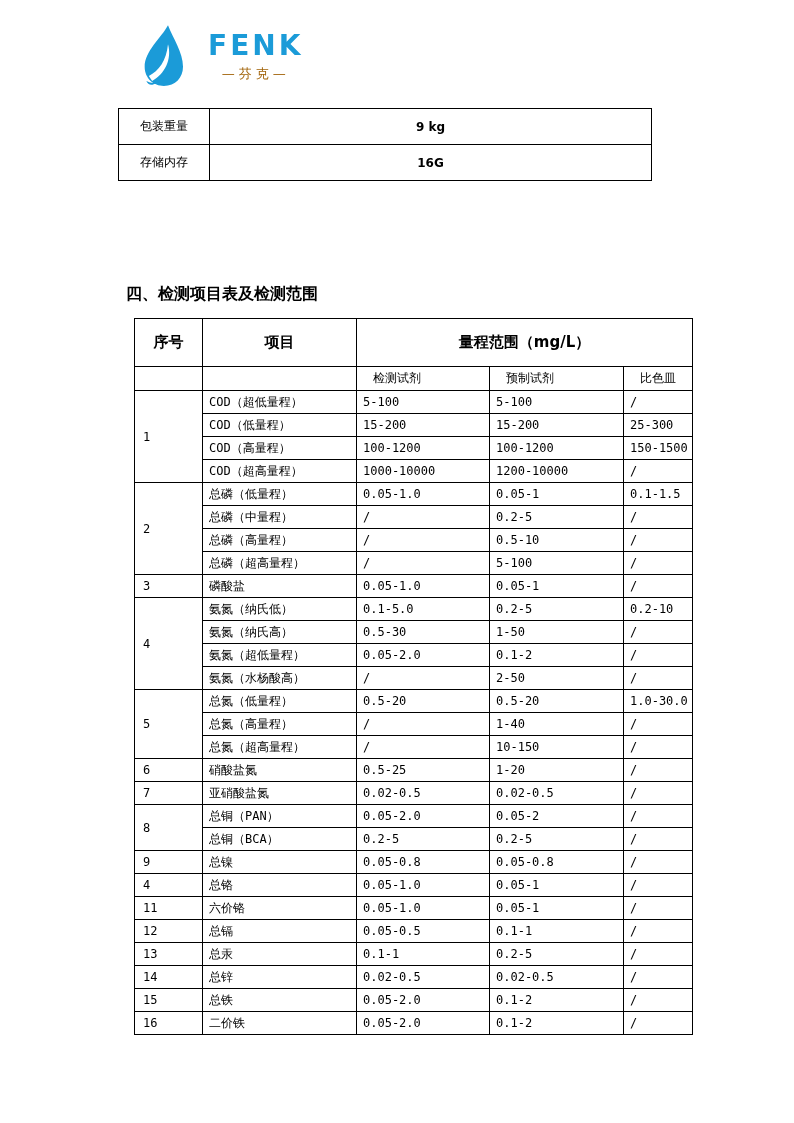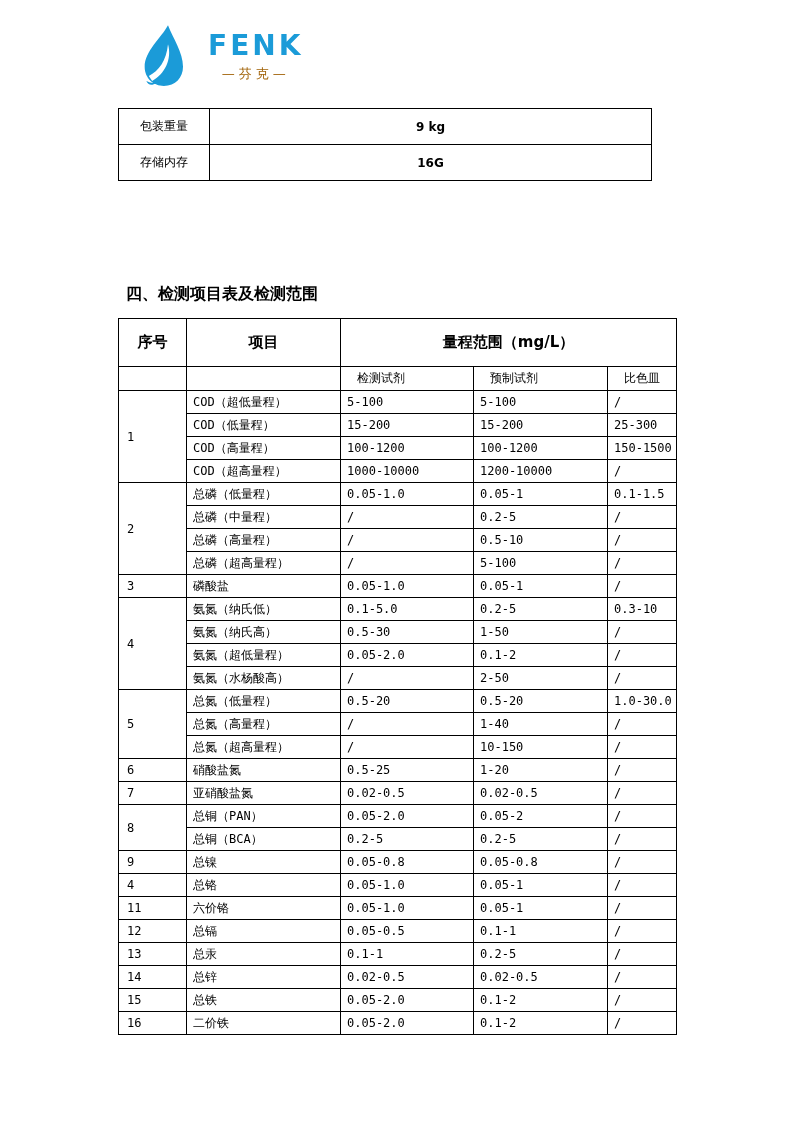--- a/index.html
+++ b/index.html
@@ -18,21 +18,21 @@
   
   .specs { position:absolute; left:118px; top:108px; width:534px; table-layout:fixed; }
   .specs td { border:1px solid #000; height:33px; font-size:12px; vertical-align:middle; }
   .specs td.sp-label { width:88px; text-align:center; font-family:"DejaVu Sans Mono","DejaVu Sans",monospace; }
   .specs td.sp-value { text-align:center; font-weight:bold; font-family:"DejaVu Sans", sans-serif; }
 
   
   .section-title { position:absolute; left:118px; top:276px; margin:8px; font-size:16px; font-weight:bold; font-family:"DejaVu Sans", sans-serif; white-space:nowrap; }
 
   
-  .detect { position:absolute; left:118px; top:318px; width:558px; table-layout:fixed; }
+  .detect { position:absolute; left:134px; top:318px; width:558px; table-layout:fixed; }
   .detect th, .detect td { border:1px solid #000; overflow:hidden; white-space:nowrap; }
   .detect thead tr.main th { height:45px; font-size:15px; font-weight:bold; text-align:center; vertical-align:middle; font-family:"DejaVu Sans", sans-serif; }
   .detect thead tr.sub th { height:21px; font-size:12px; font-weight:normal; text-align:left; padding-left:16px; vertical-align:middle; font-family:"DejaVu Sans Mono","DejaVu Sans",monospace; }
   .detect tbody td { height:20px; font-size:12px; padding:1px 3px 1px 6px; vertical-align:middle; font-family:"DejaVu Sans Mono","DejaVu Sans",monospace; }
   .detect tbody td.idx { padding-left:8px; vertical-align:middle; }
 </style>
 </head>
 <body>
 
 <div class="page">
@@ -142,21 +142,21 @@
           <td>磷酸盐</td>
           <td>0.05-1.0</td>
           <td>0.05-1</td>
           <td>/</td>
         </tr>
         <tr>
           <td class="idx" rowspan="4">4</td>
           <td>氨氮（纳氏低）</td>
           <td>0.1-5.0</td>
           <td>0.2-5</td>
-          <td>0.3-10</td>
+          <td>0.2-10</td>
         </tr>
         <tr>
           <td>氨氮（纳氏高）</td>
           <td>0.5-30</td>
           <td>1-50</td>
           <td>/</td>
         </tr>
         <tr>
           <td>氨氮（超低量程）</td>
           <td>0.05-2.0</td>

